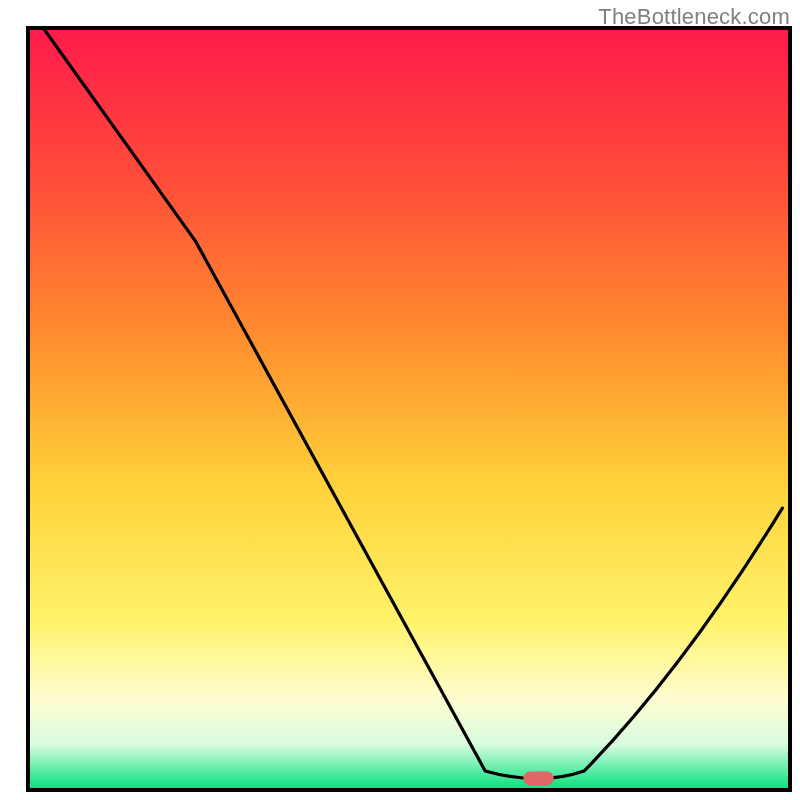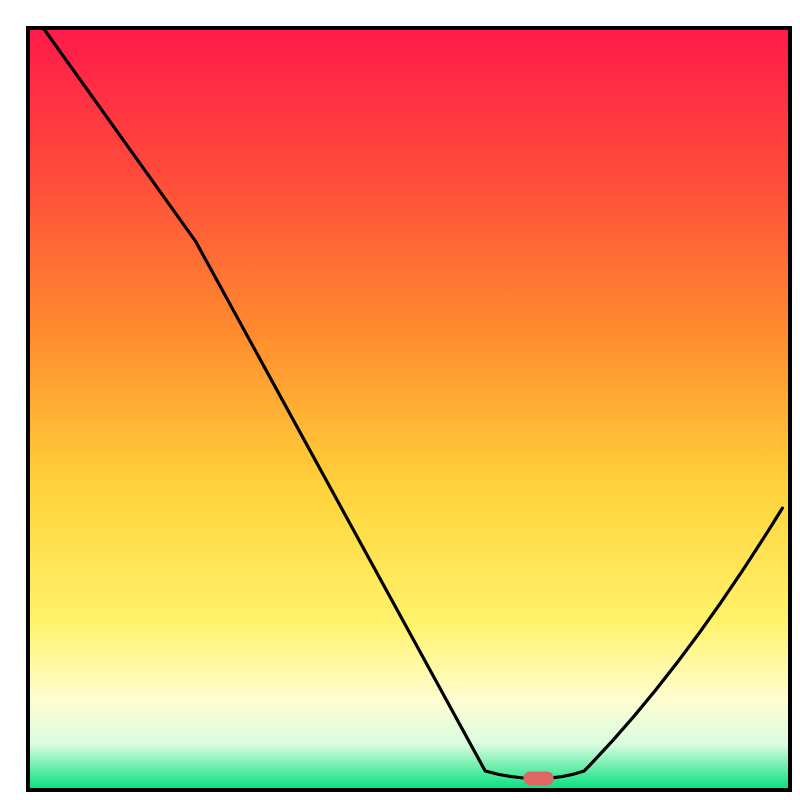--- a/index.html
+++ b/index.html
@@ -25,20 +25,21 @@
     letter-spacing: 0.2px;
   }
   svg {
     display: block;
   }
 </style>
 </head>
 <body>
 
 <div class="wrap">
+  <div class="watermark">TheBottleneck.com</div>
 
   <svg id="chart-svg" width="800" height="800" viewBox="0 0 800 800">
     <defs>
       <linearGradient id="bg-grad" x1="0" y1="0" x2="0" y2="1">
           <stop offset="0%" stop-color="#ff1a4a"></stop>
           <stop offset="20%" stop-color="#ff4d3a"></stop>
           <stop offset="40%" stop-color="#ff8c2e"></stop>
           <stop offset="60%" stop-color="#ffd23a"></stop>
           <stop offset="78%" stop-color="#fff36b"></stop>
           <stop offset="88%" stop-color="#fffdd0"></stop>

